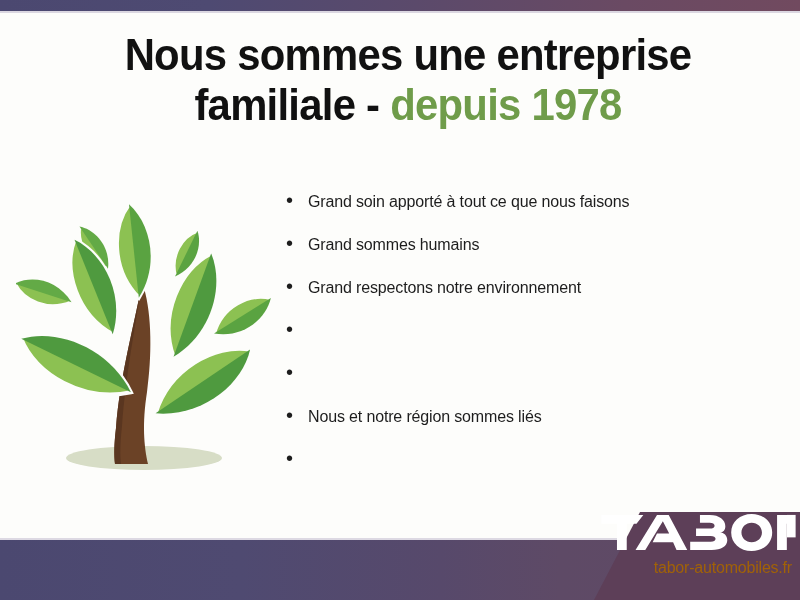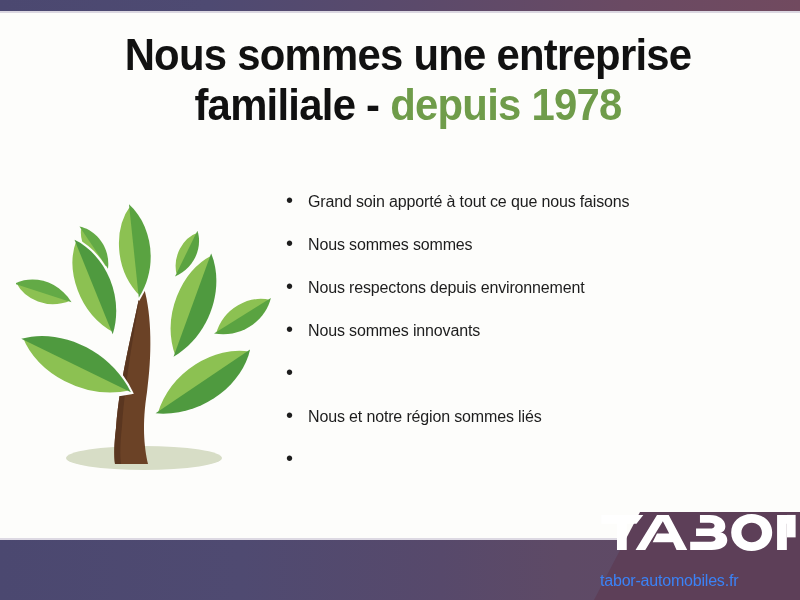--- a/index.html
+++ b/index.html
@@ -136,24 +136,25 @@
     left: 600px;
     top: 510px;
     width: 200px;
     height: 44px;
     display: flex;
     align-items: center;
   }
   #logo-tagline {
     position: absolute;
     left: 600px;
-    top: 572px;
+    top: 559px;
     width: 192px;
+    text-align: right;
     font-size: 16px;
-    color: #3b82f6;
+    color: #a16207;
     letter-spacing: -0.2px;
     font-family: "Liberation Sans Narrow", "Liberation Sans", sans-serif;
   }
 </style>
 </head>
 <body>
 
 <div id="slide">
 
   <div id="top-bar"></div>
@@ -226,29 +227,28 @@
     </g>
   </svg>
 
   <div id="bullets">
     <div class="bullet-row">
       <span class="bullet-dot">•</span>
       <span class="bullet-text">Grand soin apporté à tout ce que nous faisons</span>
     </div>
     <div class="bullet-row">
       <span class="bullet-dot">•</span>
-      <span class="bullet-text">Nous sommes sommes</span>
-    </div>
-    <div class="bullet-row">
-      <span class="bullet-dot">•</span>
-      <span class="bullet-text">Nous respectons depuis environnement</span>
-    </div>
-    <div class="bullet-row">
-      <span class="bullet-dot">•</span>
-      <span class="bullet-text">Nous sommes innovants</span>
+      <span class="bullet-text">Grand sommes humains</span>
+    </div>
+    <div class="bullet-row">
+      <span class="bullet-dot">•</span>
+      <span class="bullet-text">Grand respectons notre environnement</span>
+    </div>
+    <div class="bullet-row">
+      <span class="bullet-dot">•</span>
     </div>
     <div class="bullet-row">
       <span class="bullet-dot">•</span>
     </div>
     <div class="bullet-row">
       <span class="bullet-dot">•</span>
       <span class="bullet-text">Nous et notre région sommes liés</span>
     </div>
     <div class="bullet-row">
       <span class="bullet-dot">•</span>

